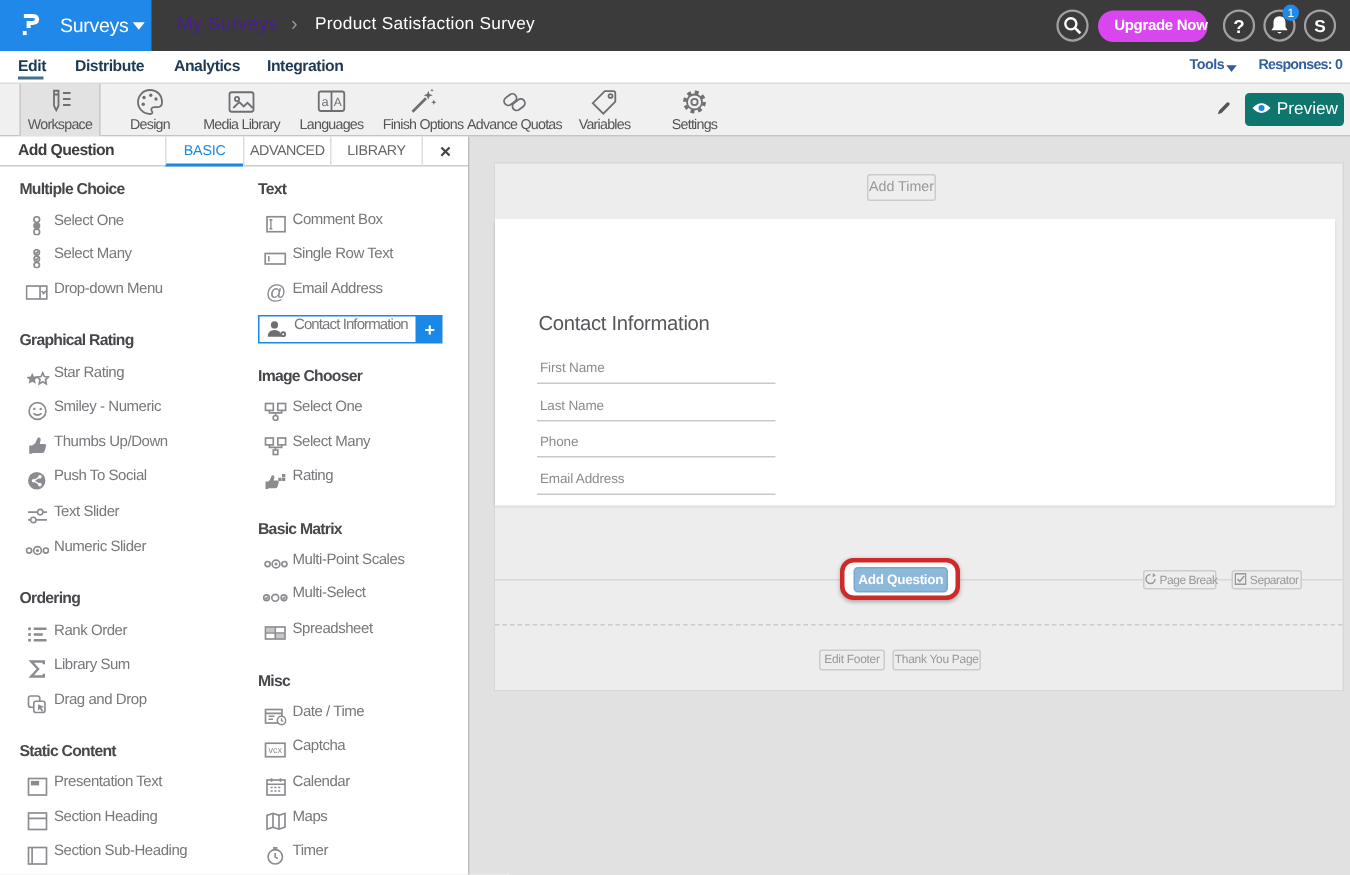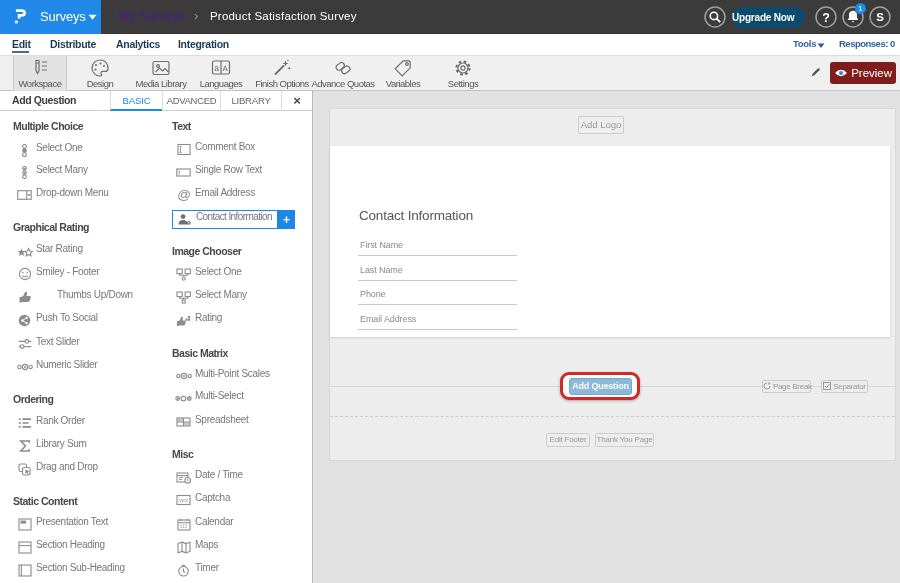--- a/index.html
+++ b/index.html
@@ -23,21 +23,21 @@
       <path d="M0.5 0.8 L4.5 5.8 L8.5 0.8 Z" fill="#fff"></path>
     </svg>
 <div class="abs" style="left:118px;top:9px;color:#4c1d95;font-size:12.5px;letter-spacing:0.2px">My Surveys</div>
 <div class="abs" style="left:194px;top:8px;color:#9a9a9a;font-size:13px">›</div>
 <div class="abs" style="left:210px;top:10px;color:#fff;font-size:11.5px;letter-spacing:0.2px">Product Satisfaction Survey</div>
 <svg class="abs" style="left:704px;top:6px" width="22" height="22" viewBox="0 0 22 22">
       <circle cx="11" cy="11" r="10" stroke="#a0a0a0" stroke-width="1.5" fill="none"></circle>
       <circle cx="9.9" cy="9.9" r="3.7" stroke="#fff" stroke-width="1.6" fill="none"></circle>
       <path d="M12.6 12.6 L16.2 16.2" stroke="#fff" stroke-width="1.8"></path>
     </svg>
-<div class="abs" style="left:732px;top:7px;width:73px;height:21px;background:#0c4a6e;border-radius:11px;color:#fff;font-size:10px;font-weight:bold;text-align:left;line-height:21px;white-space:nowrap;letter-spacing:-0.2px">Upgrade Now</div>
+<div class="abs" style="left:732px;top:7px;width:73px;height:21px;background:#d946ef;border-radius:11px;color:#fff;font-size:10px;font-weight:bold;text-align:right;line-height:21px;white-space:nowrap;letter-spacing:-0.2px">Upgrade Now</div>
 <svg class="abs" style="left:815px;top:6px" width="22" height="22" viewBox="0 0 22 22">
       <circle cx="11" cy="11" r="10" stroke="#a0a0a0" stroke-width="1.5" fill="none"></circle>
       <text x="11" y="15.8" text-anchor="middle" font-size="12.5" font-weight="bold" fill="#fff" font-family="Liberation Sans">?</text>
     </svg>
 <svg class="abs" style="left:842px;top:6px" width="22" height="22" viewBox="0 0 22 22">
       <circle cx="11" cy="11" r="10" stroke="#a0a0a0" stroke-width="1.5" fill="none"></circle>
       <path d="M11 4.8 c-2.6 0-4 1.9-4 4.2 v3 l-1.4 2.1 h10.8 l-1.4-2.1 v-3 c0-2.3-1.4-4.2-4-4.2 z M9.6 15.3 a1.5 1.5 0 0 0 2.8 0 z" fill="#fff"></path>
     </svg>
 <div class="abs" style="left:855px;top:3px;width:11px;height:11px;border-radius:50%;background:#1f8ae8;color:#fff;font-size:8px;text-align:center;line-height:11px">1</div>
 <svg class="abs" style="left:869px;top:6px" width="22" height="22" viewBox="0 0 22 22">
@@ -136,21 +136,21 @@
             <circle cx="11" cy="10" r="5" fill="#f0f0f0" stroke="#6e6e73" stroke-width="1.2"></circle>
             <circle cx="11" cy="10" r="2.1" fill="none" stroke="#6e6e73" stroke-width="1.2"></circle>
           </svg>
         </div>
         <div style="position:absolute;left:50%;top:22px;transform:translateX(-50%);font-size:9.5px;letter-spacing:-0.5px;color:#555;white-space:nowrap">Settings</div>
       </div>
 </div>
 <svg class="abs" style="left:810px;top:67px" width="11" height="11" viewBox="0 0 12 12">
       <path d="M2 10 L3 7.2 8.5 1.7 a1 1 0 0 1 1.8 1.8 L4.8 9 Z" fill="#555"></path>
     </svg>
-<div class="abs" style="left:830px;top:62px;width:66px;height:22px;background:#7f1d1d;border-radius:3px;color:#fff;font-size:11.5px;text-align:center;line-height:22px;white-space:nowrap"><svg width="14" height="10" viewBox="0 0 14 10" style="display:inline-block;vertical-align:-1px">
+<div class="abs" style="left:830px;top:62px;width:66px;height:22px;background:#0f766e;border-radius:3px;color:#fff;font-size:11.5px;text-align:center;line-height:22px;white-space:nowrap"><svg width="14" height="10" viewBox="0 0 14 10" style="display:inline-block;vertical-align:-1px">
         <path d="M1 5 Q7 -1.5 13 5 Q7 11.5 1 5 Z" fill="#fff"></path>
         <circle cx="7" cy="5" r="2" fill="#1b87e6"></circle>
       </svg> Preview</div>
 
 <div class="abs" style="left:0;top:91px;width:313px;height:492px;background:#fff;border-right:1px solid #b9b9b9"></div>
 <div class="abs" style="left:0;top:91px;width:312px;height:20px;border-bottom:1px solid #ccc"></div>
 <div class="abs" style="left:12px;top:94px;font-size:10.5px;letter-spacing:-0.4px;font-weight:bold;color:#3c3c3c">Add Question</div>
 <div class="abs" style="left:110px;top:91px;width:52px;height:20px;border-left:1px solid #ddd;border-bottom:2px solid #1b87e6;color:#1b87e6;font-size:9.5px;letter-spacing:-0.1px;text-align:center;line-height:19px">BASIC</div>
 <div class="abs" style="left:162px;top:91px;width:58px;height:20px;border-left:1px solid #ddd;color:#666;font-size:9.5px;text-align:center;line-height:19px;letter-spacing:-0.3px">ADVANCED</div>
 <div class="abs" style="left:220px;top:91px;width:61px;height:20px;border-left:1px solid #ddd;color:#666;font-size:9.5px;text-align:center;line-height:19px;letter-spacing:-0.2px">LIBRARY</div>
@@ -191,27 +191,27 @@
     </div>
     <div class="il" style="left:36px;top:243px;">Star Rating</div>
 <div style="position:absolute;left:16px;top:267px;width:17px;height:14px;display:flex;align-items:center;justify-content:center">
       <svg width="14" height="14" viewBox="0 0 14 14" style="display:block">
         <circle cx="7" cy="7" r="5.6" stroke="#8b8b90" fill="none" stroke-width="1.1"></circle>
         <circle cx="4.9" cy="5.6" r="0.8" fill="#8b8b90"></circle>
         <circle cx="9.1" cy="5.6" r="0.8" fill="#8b8b90"></circle>
         <path d="M4.3 8.6 q2.7 2.3 5.4 0" stroke="#8b8b90" fill="none" stroke-width="1.1"></path>
       </svg>
     </div>
-    <div class="il" style="left:36px;top:266px;">Smiley - Footer</div>
+    <div class="il" style="left:36px;top:266px;">Smiley - Numeric</div>
 <div style="position:absolute;left:16px;top:290px;width:17px;height:14px;display:flex;align-items:center;justify-content:center">
       <svg width="14" height="13" viewBox="0 0 14 13" style="display:block">
         <path d="M1.5 6 h2 v5.5 h-2 z M3.5 11 h6.5 q1.5 0 1.8-1.4 l0.9-3.2 q0.3-1.4-1.2-1.4 h-3 l0.6-2.6 q0.2-1.4-1-1.7 q-0.9-0.2-1.3 0.8 l-1.3 3 -2 1.5 z" fill="#8b8b90"></path>
       </svg>
     </div>
-    <div class="il" style="left:36px;top:289px;margin-left:21px;">Thumbs Up/Down</div>
+    <div class="il" style="left:36px;top:289px;">Thumbs Up/Down</div>
 <div style="position:absolute;left:16px;top:313px;width:17px;height:14px;display:flex;align-items:center;justify-content:center">
       <svg width="13" height="13" viewBox="0 0 13 13" style="display:block">
         <circle cx="6.5" cy="6.5" r="5.8" fill="#8b8b90"></circle>
         <circle cx="8.6" cy="3.9" r="1.2" fill="#fff"></circle>
         <circle cx="4.4" cy="6.5" r="1.2" fill="#fff"></circle>
         <circle cx="8.6" cy="9.1" r="1.2" fill="#fff"></circle>
         <path d="M4.4 6.5 L8.6 3.9 M4.4 6.5 L8.6 9.1" stroke="#fff" stroke-width="0.9"></path>
       </svg>
     </div>
     <div class="il" style="left:36px;top:312px;">Push To Social</div>
@@ -402,21 +402,21 @@
     <div class="il" style="left:195px;top:539px;">Maps</div>
 <div style="position:absolute;left:175px;top:563px;width:17px;height:14px;display:flex;align-items:center;justify-content:center">
       <svg width="13" height="13" viewBox="0 0 13 13" style="display:block">
         <circle cx="6.5" cy="7.2" r="4.8" stroke="#8b8b90" fill="none" stroke-width="1.1"></circle>
         <path d="M5 1.2 h3 M6.5 1.4 v1.4 M6.5 4.6 v2.8 l1.8 1" stroke="#8b8b90" fill="none" stroke-width="1.1"></path>
       </svg>
     </div>
     <div class="il" style="left:195px;top:562px;">Timer</div>
 
 <div class="abs" style="left:329px;top:108px;width:567px;height:353px;background:#ededed;border:1px solid #d8d8d8"></div>
-<div class="abs" style="left:578px;top:116px;width:46px;height:18px;border:1px solid #ccc;border-radius:2px;color:#98989d;font-size:9.5px;text-align:center;line-height:16px;background:#eeeeee;white-space:nowrap">Add Logo</div>
+<div class="abs" style="left:578px;top:116px;width:46px;height:18px;border:1px solid #ccc;border-radius:2px;color:#98989d;font-size:9.5px;text-align:center;line-height:16px;background:#eeeeee;white-space:nowrap">Add Timer</div>
 <div class="abs" style="left:330px;top:146px;width:560px;height:191px;background:#fff;box-shadow:0 1px 2px rgba(0,0,0,0.12)"></div>
 <div class="abs" style="left:359px;top:208px;font-size:13.5px;color:#56565b;white-space:nowrap;letter-spacing:-0.2px">Contact Information</div>
 <div class="abs" style="left:360px;top:240px;font-size:9px;letter-spacing:-0.1px;color:#8b8b90">First Name</div>
 <div class="abs" style="left:358px;top:255px;width:159px;border-top:1px solid #c9c9c9"></div>
 <div class="abs" style="left:360px;top:265px;font-size:9px;letter-spacing:-0.1px;color:#8b8b90">Last Name</div>
 <div class="abs" style="left:358px;top:280px;width:159px;border-top:1px solid #c9c9c9"></div>
 <div class="abs" style="left:360px;top:289px;font-size:9px;letter-spacing:-0.1px;color:#8b8b90">Phone</div>
 <div class="abs" style="left:358px;top:304px;width:159px;border-top:1px solid #c9c9c9"></div>
 <div class="abs" style="left:360px;top:314px;font-size:9px;letter-spacing:-0.1px;color:#8b8b90">Email Address</div>
 <div class="abs" style="left:358px;top:329px;width:159px;border-top:1px solid #c9c9c9"></div>

